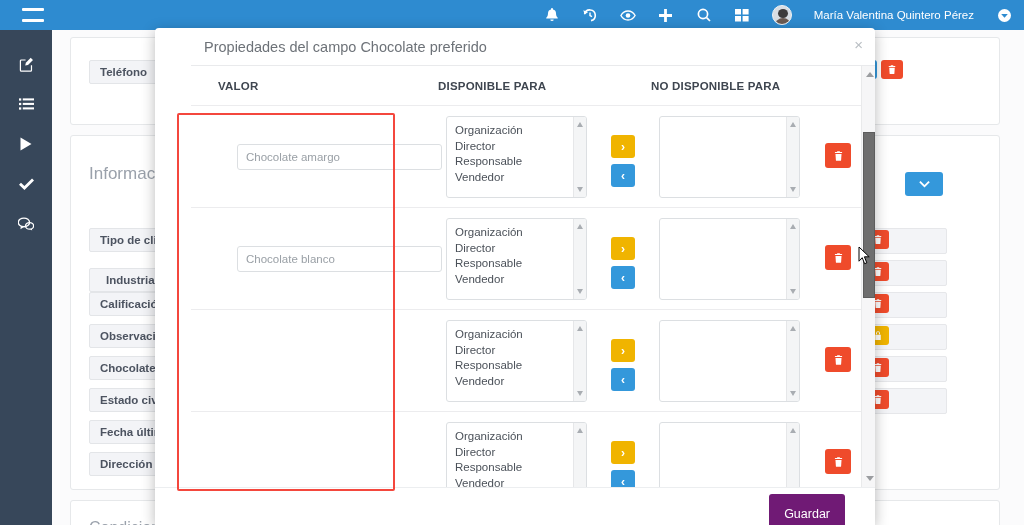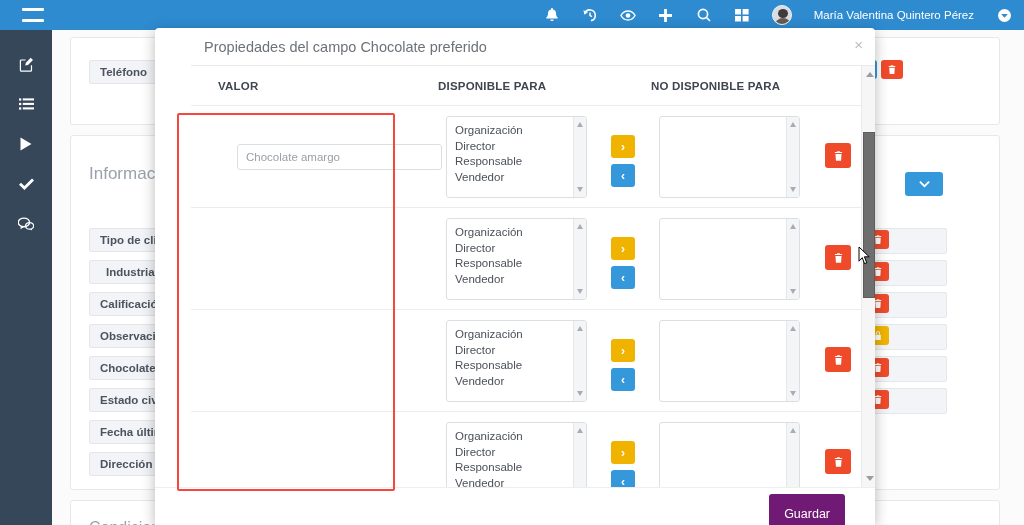--- a/index.html
+++ b/index.html
@@ -112,21 +112,21 @@
 
     <div class="card card2">
       <div class="secttl" style="left:18px; top:28px;">Información</div>
       <div class="caretbtn" style="left:834px; top:36px;">
         <svg width="11" height="7" viewBox="0 0 12 8">
             <path fill="#fff" d="M0 1.5L6 7.5 12 1.5 10.5 0 6 4.5 1.5 0z"></path>
           </svg>
       </div>
       <div id="bg-fields">
           <div class="fld" style="left: 18px; top: 92px; width: 120px;">Tipo de cliente</div>
-          <div class="fld" style="left: 18px; top: 124px; width: 120px; padding-left: 16px;">Industria</div>
+          <div class="fld" style="left: 18px; top: 132px; width: 120px; padding-left: 16px;">Industria</div>
           <div class="fld" style="left: 18px; top: 156px; width: 120px;">Calificación</div>
           <div class="fld" style="left: 18px; top: 188px; width: 120px;">Observaciones</div>
           <div class="fld" style="left: 18px; top: 220px; width: 120px;">Chocolate preferido</div>
           <div class="fld" style="left: 18px; top: 252px; width: 120px;">Estado civil</div>
           <div class="fld" style="left: 18px; top: 284px; width: 120px;">Fecha última</div>
           <div class="fld" style="left: 18px; top: 316px; width: 120px;">Dirección de</div>
         </div>
       <div id="bg-rowbtns">
           <div class="rowstrip" style="left: 766px; top: 92px; width: 110px;"></div>
           <div class="btnsq b-blue" style="left: 770px; top: 94px;">
@@ -332,20 +332,21 @@
                 <div class="lb-ar lb-dn"></div>
               </div>
             </div>
             <div class="del-btn">
               <svg width="11" height="12" viewBox="0 0 16 16">
                 <path fill="#fff" d="M6 1h4v1.2h3.2v1.6H2.8V2.2H6zM3.6 5h8.8l-.6 9.2a.9.9 0 01-.9.8H5.1a.9.9 0 01-.9-.8z"></path>
               </svg>
             </div>
           </div>
           <div class="vrow">
+            <input class="val-input" type="text" value="Chocolate blanco" style="">
             <div class="listbox left">
               <div class="lb-item">Organización</div>
               <div class="lb-item">Director</div>
               <div class="lb-item">Responsable</div>
               <div class="lb-item">Vendedor</div>
               <div class="lb-scroll">
                 <div class="lb-ar lb-up"></div>
                 <div class="lb-ar lb-dn"></div>
               </div>
             </div>

